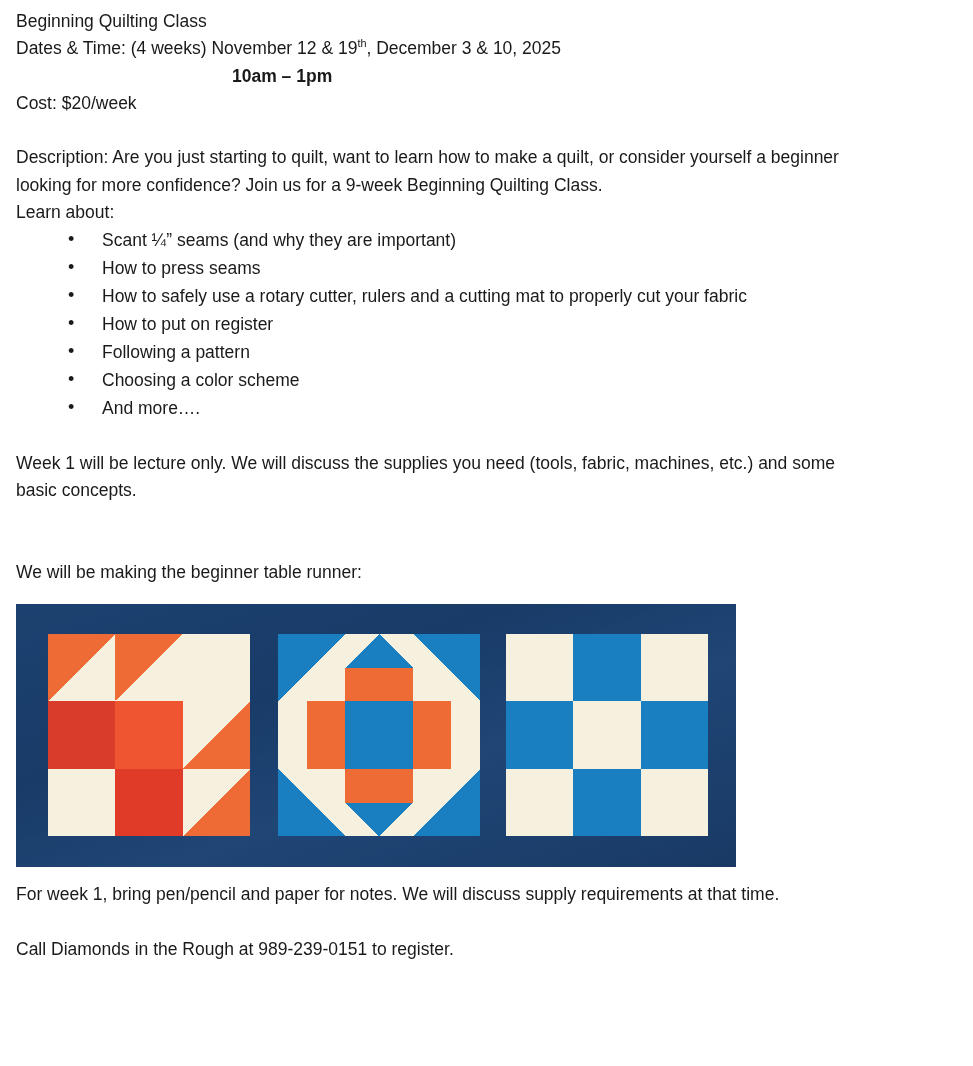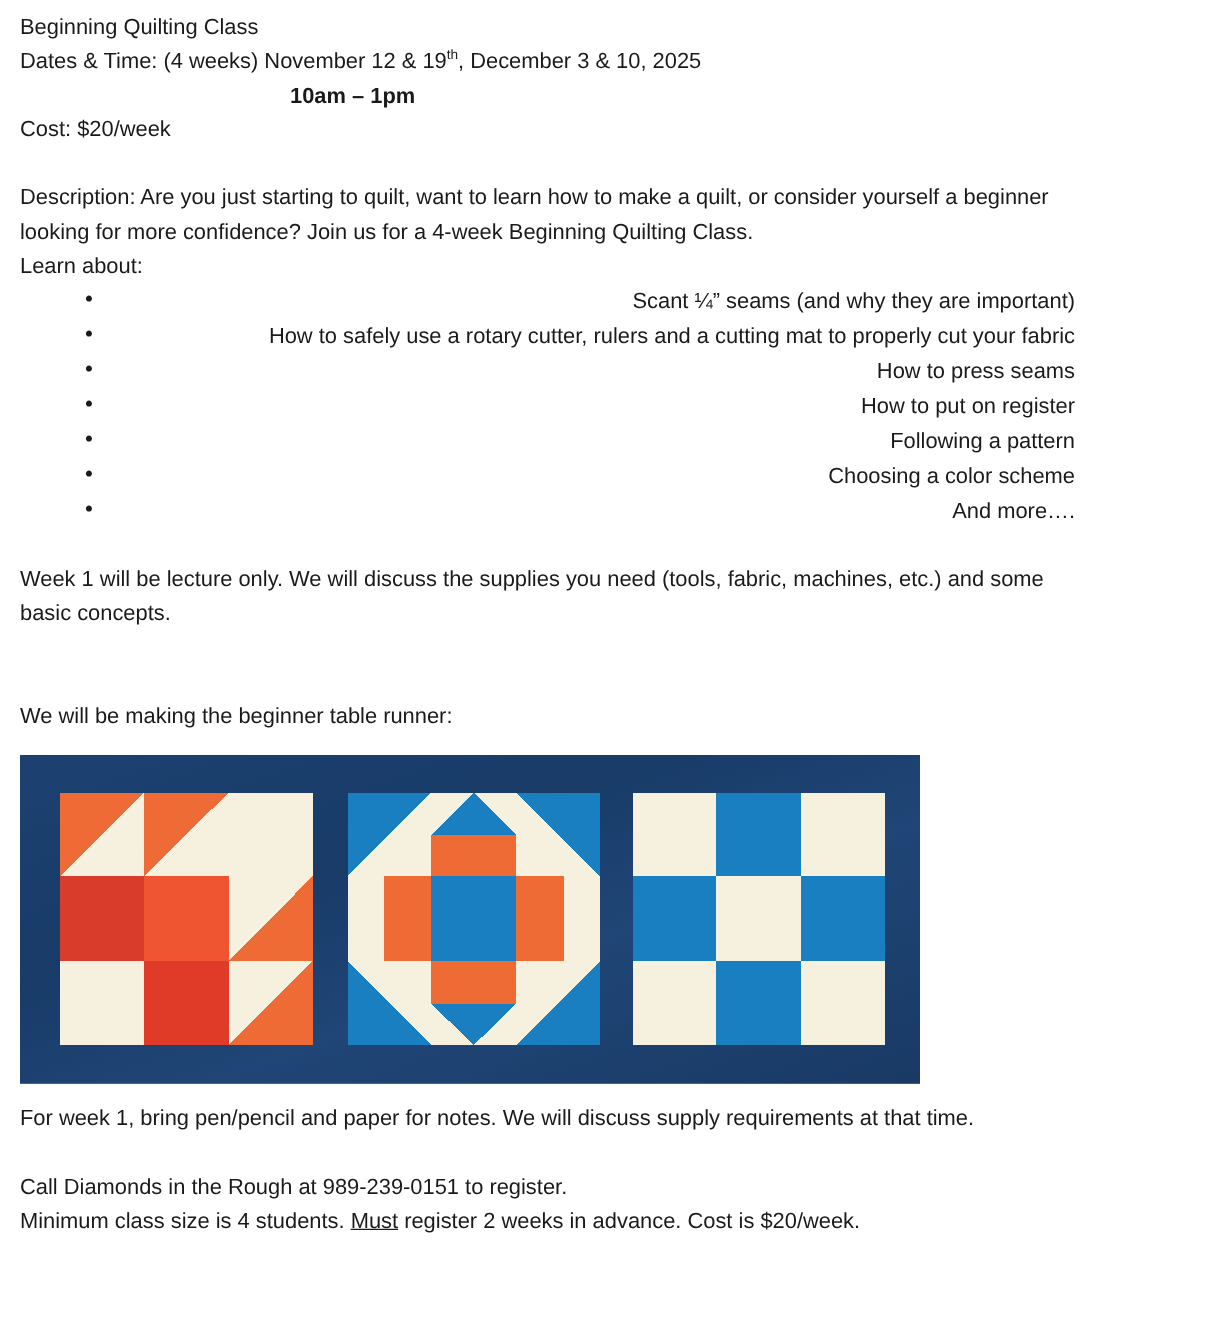--- a/index.html
+++ b/index.html
@@ -39,21 +39,20 @@
   }
   ul.bullets {
     margin: 0;
     padding-left: 38px;
     list-style: none;
   }
   ul.bullets li {
     position: relative;
     padding-left: 48px;
     line-height: 1.6;
-    text-align: right;
   }
   ul.bullets li::before {
     content: "\2022";
     position: absolute;
     left: 14px;
     top: -1px;
     font-size: 18px;
   }
   .underline {
     text-decoration: underline;
@@ -86,28 +85,28 @@
   <div class="line">Beginning Quilting Class</div>
 
   <div class="line"><span>Dates &amp; Time: (4 weeks) November 12 &amp; 19</span><sup>th</sup><span>, December 3 &amp; 10, 2025</span></div>
 
   <div class="line indent-time">10am – 1pm</div>
 
   <div class="line">Cost: $20/week</div>
 
   <div class="blank"></div>
 
-  <p class="para line">Description: Are you just starting to quilt, want to learn how to make a quilt, or consider yourself a beginner looking for more confidence? Join us for a 4-week Beginning Quilting Class.</p>
+  <p class="para line">Description: Are you just starting to quilt, want to learn how to make a quilt, or consider yourself a beginner looking for more confidence? Join us for a 9-week Beginning Quilting Class.</p>
 
   <div class="line">Learn about:</div>
 
   <ul class="bullets">
     <li>Scant ¼” seams (and why they are important)</li>
+    <li>How to press seams</li>
     <li>How to safely use a rotary cutter, rulers and a cutting mat to properly cut your fabric</li>
-    <li>How to press seams</li>
     <li>How to put on register</li>
     <li>Following a pattern</li>
     <li>Choosing a color scheme</li>
     <li>And more….</li>
   </ul>
 
   <div class="blank"></div>
 
   <p class="para line">Week 1 will be lecture only. We will discuss the supplies you need (tools, fabric, machines, etc.) and some basic concepts.</p>
 
@@ -184,16 +183,15 @@
       </g>
     </svg>
   </div>
 
   <p class="para line">For week 1, bring pen/pencil and paper for notes. We will discuss supply requirements at that time.</p>
 
   <div class="blank"></div>
 
   <div class="line">Call Diamonds in the Rough at 989-239-0151 to register.</div>
 
-  <div class="line"><span>Minimum class size is 4 students. </span><span class="underline">Must</span><span> register 2 weeks in advance. Cost is $20/week.</span></div>
 
 
 </div>
 
 </body></html>

